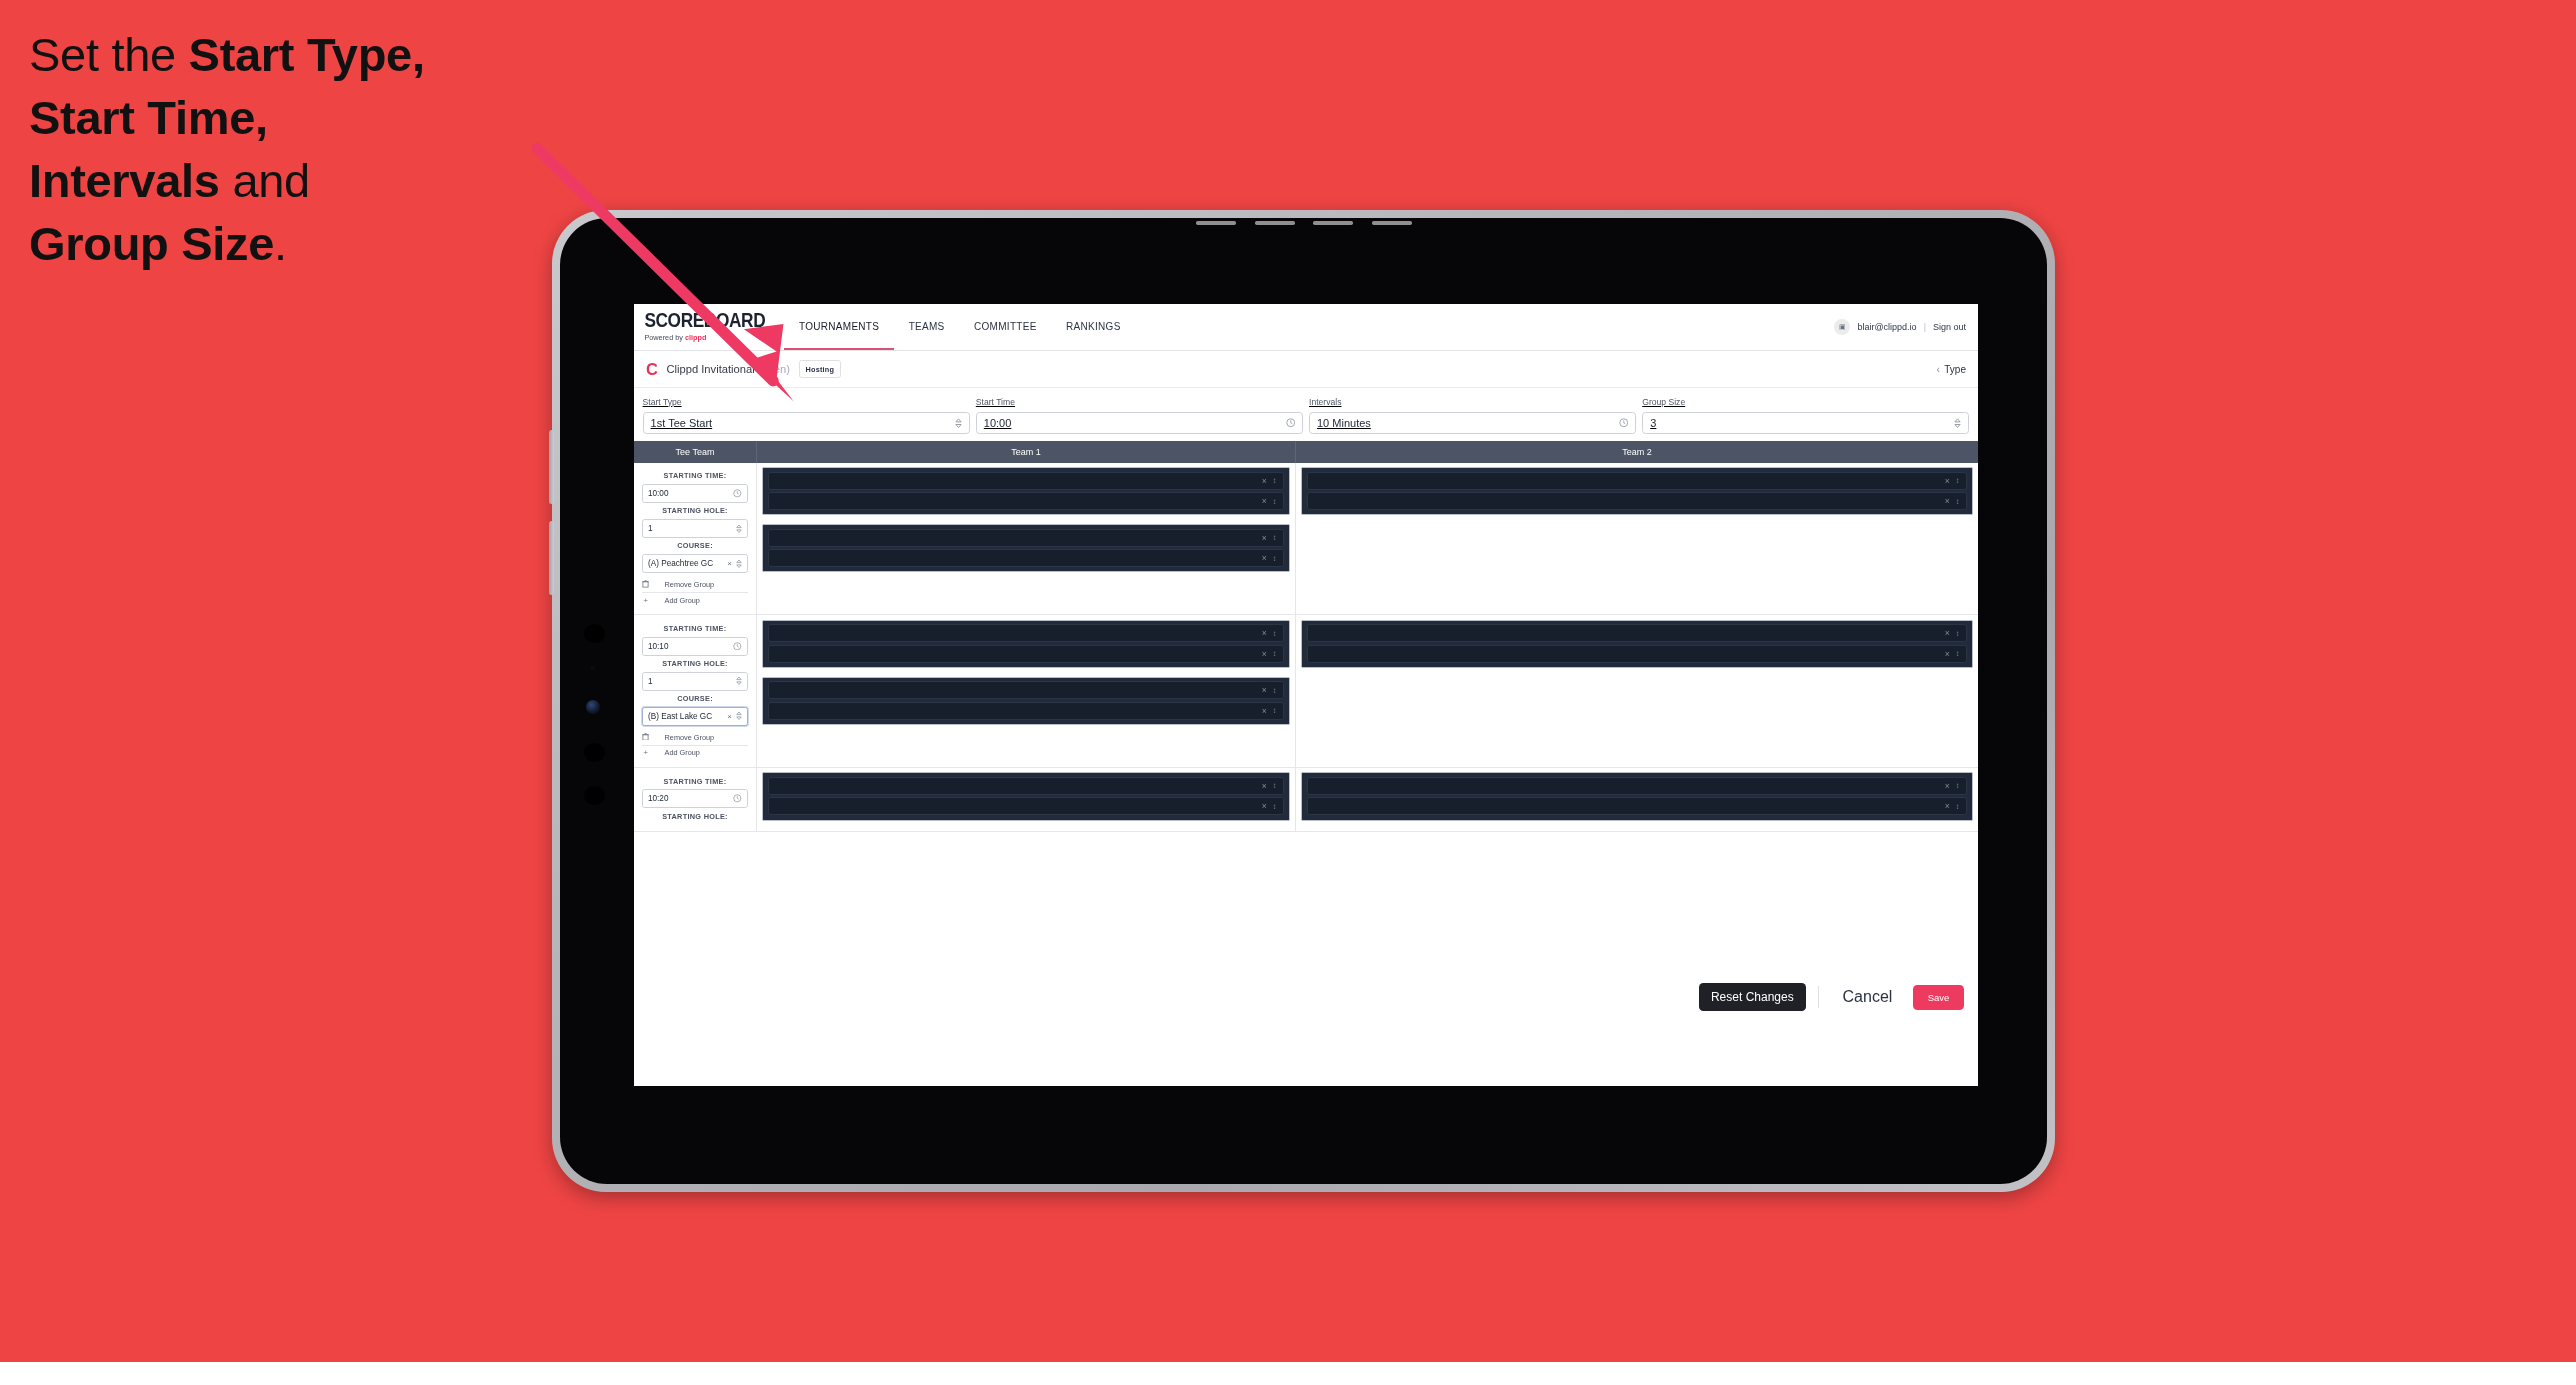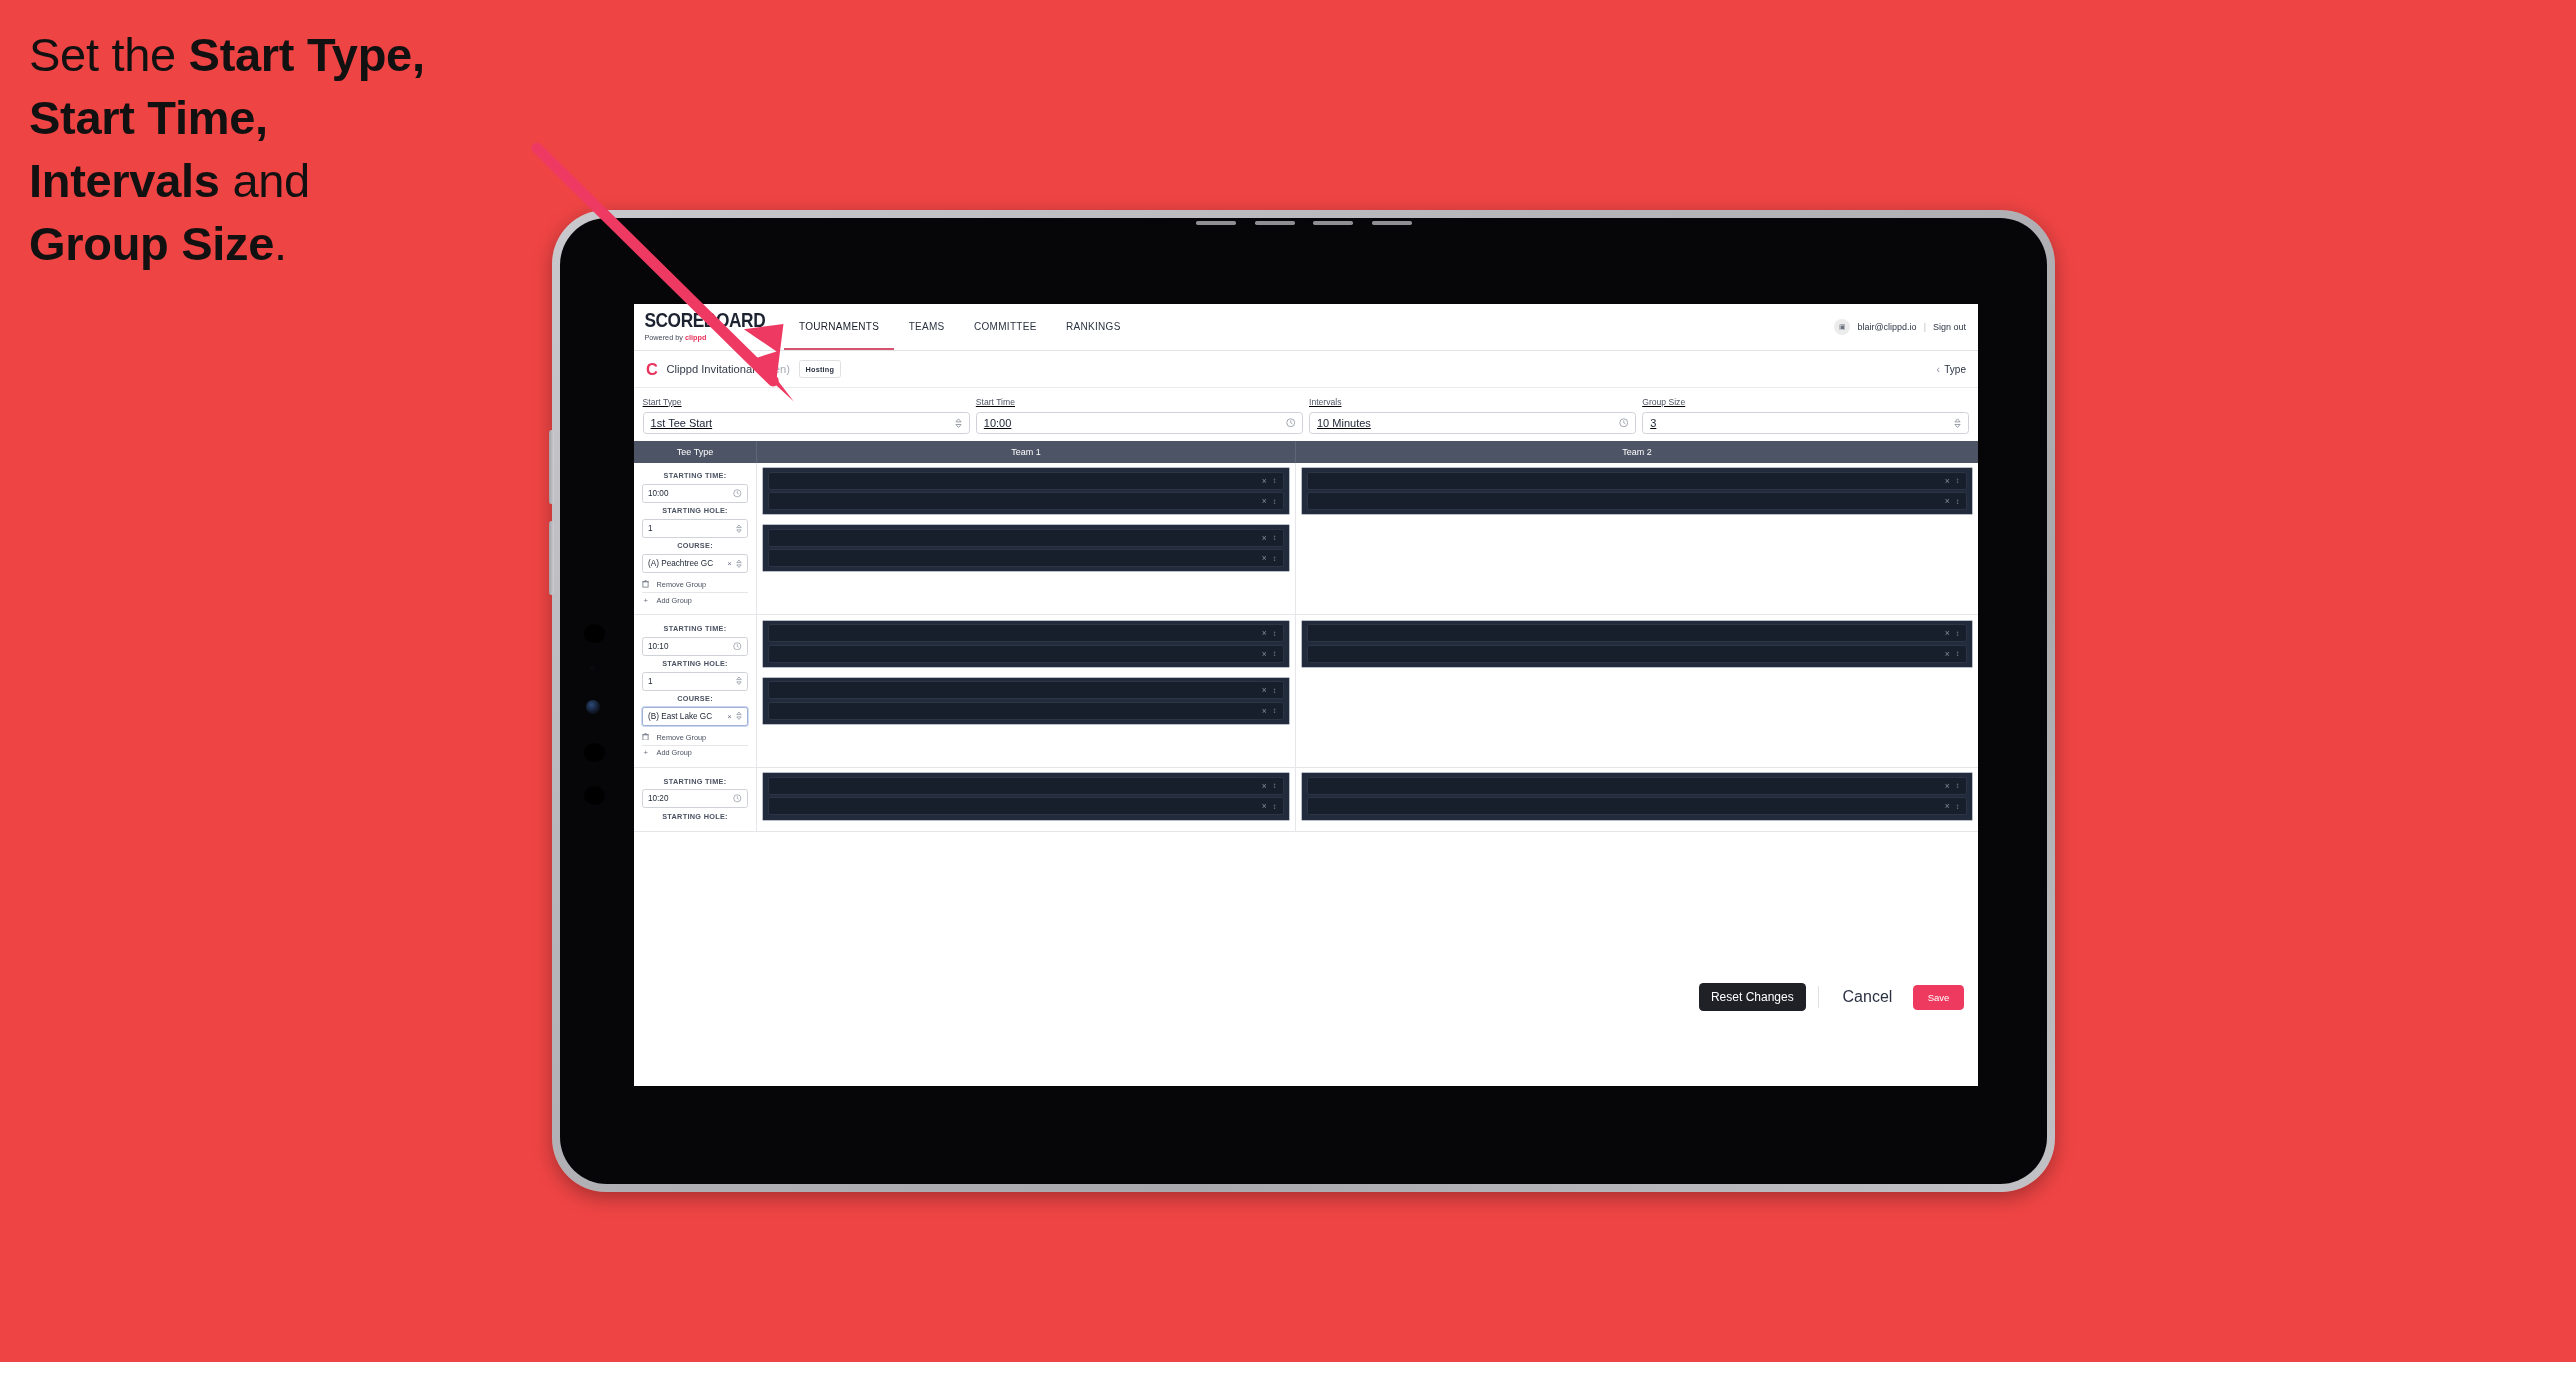--- a/index.html
+++ b/index.html
@@ -139,21 +139,21 @@
   .mini-box {
     width: 100%; height: 19px; border: 0.9px solid #cfd2d8; border-radius: 2.6px;
     display: flex; align-items: center; padding: 0 5.2px; font-size: 8.2px;
     color: #222a38; background: #fff; cursor: pointer;
   }
   .mini-box.focused { border-color: #9fb0d8; box-shadow: 0 0 0 0.9px #cdd8ee; }
   .mini-box .val { flex: 1; }
   .mini-box .mx { color: #6b7280; font-size: 7.8px; margin-right: 4.3px; }
   .grp-actions { width: 100%; margin-top: 4.3px; }
   .grp-act {
-    display: flex; align-items: center; gap: 7px; font-size: 7.3px; color: #4a5161;
+    display: flex; align-items: center; gap: 15px; font-size: 7.3px; color: #4a5161;
     padding: 2.6px 0; cursor: pointer;
   }
   .grp-act.bordered { border-bottom: 0.9px solid #e6e6ea; }
   .grp-ic { font-size: 7.8px; color: #6a7180; width: 7.8px; text-align: center; }
 
   .cell-team { padding: 4.3px 5.2px 6px 5.2px; display: flex; flex-direction: column; gap: 8.6px; }
   .cell-t1 { width: 539px; border-right: 0.9px solid #e6e6ea; }
   .cell-t2 { flex: 1; }
 
   .grpbox { background: #222b3c; border: 0.9px solid #b9bec8; border-radius: 1.7px; padding: 3.5px 5.2px 4.3px 5.2px; }
@@ -289,21 +289,21 @@
           <span class="icon-dim">
             <svg width="7" height="10.4" viewBox="0 0 8 12">
                 <path d="M4 1 L7 4.5 L1 4.5 Z M4 11 L7 7.5 L1 7.5 Z" fill="none" stroke="#8c929d" stroke-width="1"></path>
               </svg>
           </span>
         </div>
       </div>
     </div>
 
     <div class="thead">
-      <div class="th th-tee">Tee Type</div>
+      <div class="th th-tee">Tee Team</div>
       <div class="th th-t1">Team 1</div>
       <div class="th th-t2">Team 2</div>
     </div>
 
     <div class="tbody">
 
       <div class="trow">
         <div class="cell-tee">
           <div class="mini-label">STARTING TIME:</div>
           <div class="mini-box">

